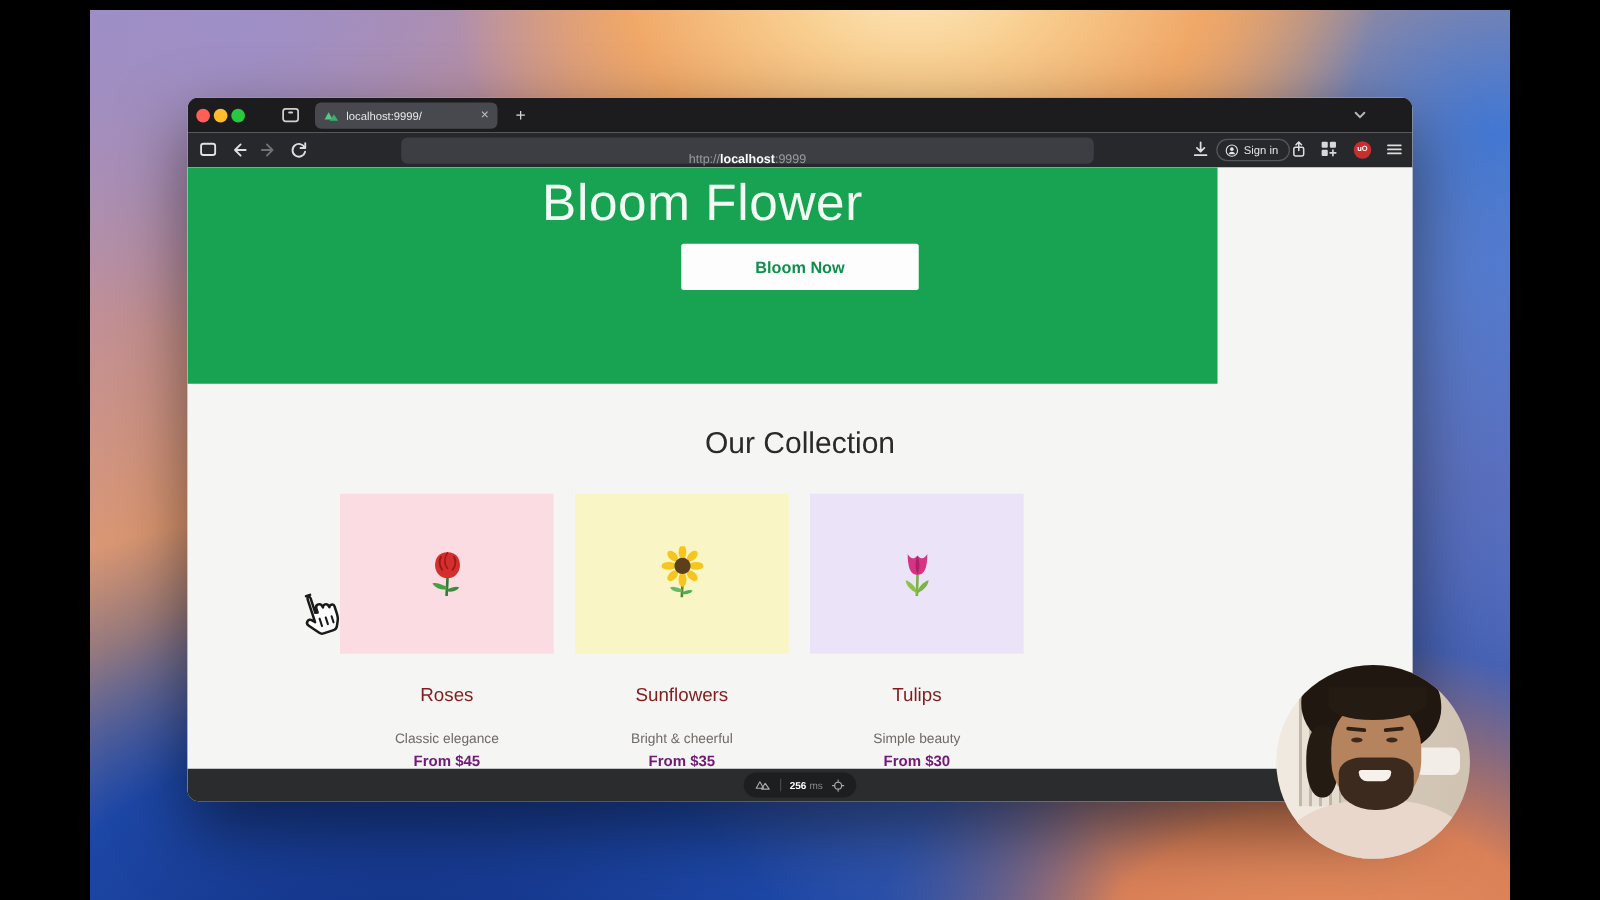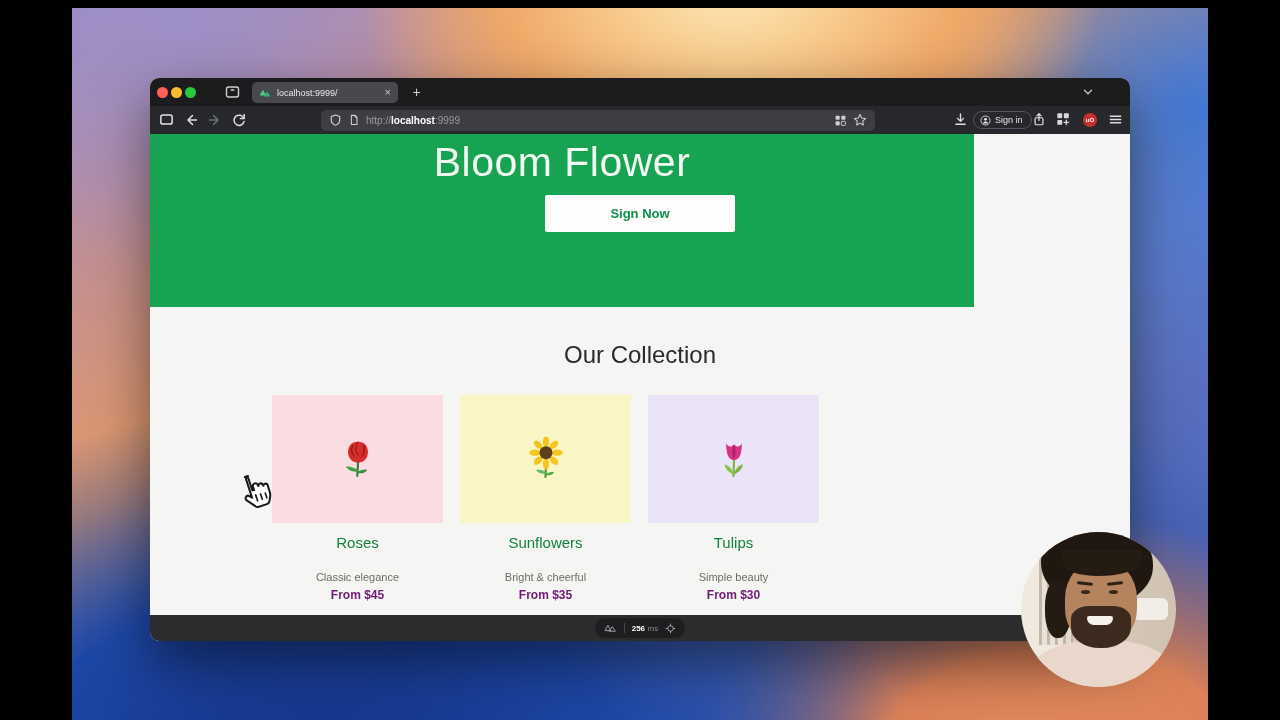--- a/index.html
+++ b/index.html
@@ -36,21 +36,21 @@
   .tab-title { font-size:9px; color:#e8e8e8; flex:1; white-space:nowrap; overflow:hidden; }
   .tab-close { color:#c3c3c5; font-size:11px; line-height:11px; }
   .newtab { position:absolute; left:256px; top:4px; width:21px; height:21px; color:#d3d3d5;
     font-size:14px; text-align:center; line-height:20px; }
   .strip-chevron { position:absolute; left:930px; top:6px; }
 
   .toolbar { position:absolute; left:0; top:28px; width:980px; height:28px; background:#27282b;
     display:block; }
   .tb-ico { position:absolute; top:6px; }
   .urlbar { position:absolute; left:171px; top:3.5px; width:554px; height:21px; background:#3c3e43;
-    border-radius:5px; display:flex; align-items:center; padding:0 8px; gap:6px; }
+    border-radius:5px; display:flex; align-items:center; padding:0 8px; gap:6px;flex-direction:column; }
   .url-text { font-size:10px; color:#9b9b9e; white-space:nowrap; }
   .url-text b { color:#fdfdfd; font-weight:bold; }
   .urlbar .spacer { flex:1; }
   .signin { position:absolute; left:823px; top:5px; height:18px; padding:0 8px 0 6px;
     border:1px solid #54565b; border-radius:9px; display:flex; align-items:center; gap:4px;
     color:#e6e6e8; font-size:9px; }
   .ublock { position:absolute; left:933px; top:7px; width:14px; height:14px; border-radius:50%;
     background:#c62f2f; color:#fff; font-size:6px; font-weight:bold; text-align:center;
     line-height:14px; }
   svg.ico { display:block; }
@@ -61,21 +61,21 @@
     text-align:center; }
   .hero-title { padding-top:5px; font-size:41px; font-weight:500; color:#f2faf4; letter-spacing:.5px; }
   .cta { position:absolute; left:395px; top:61px; width:190px; height:37px; background:#fdfdfd;
     border:none; border-radius:2px; font-size:13px; font-weight:bold; color:#0f8f49;
     font-family:"Liberation Sans",sans-serif; }
   .collection { position:absolute; left:0; top:173px; width:980px; height:268px; }
   .coll-title { margin-top:34px; text-align:center; font-size:24px; color:#2b2a28; font-weight:500; }
   .cards { position:absolute; left:122px; top:88px; width:735px; display:flex; gap:17px; }
   .card { width:171px; text-align:center; }
   .card-img { width:171px; height:128px; display:flex; align-items:center; justify-content:center; }
-  .card-name { margin-top:11px; font-size:15px; color:#15803d; }
+  .card-name { margin-top:25px; font-size:15px; color:#7f1d1d; }
   .card-tag  { margin-top:20px;  font-size:11px; color:#6f6a66; }
   .card-price{ margin-top:5px;  font-size:12px; font-weight:bold; color:#701a75; }
 
   .statusbar { position:absolute; left:0; top:537px; width:980px; height:26px; background:#2b2c2e;
     display:flex; align-items:center; justify-content:center; }
   .pill { height:20px; background:#1d1e20; border-radius:10px; display:flex; align-items:center;
     gap:7px; padding:0 9px; }
   .pill .div { width:1px; height:10px; background:#46474a; }
   .timing { font-size:9px; color:#fff; font-weight:bold; }
   .timing span { color:#8b8c8f; font-weight:normal; font-size:8px; }
@@ -223,21 +223,21 @@
       <span class="tb-ico" style="left:958px">
         <svg class="ico" width="15" height="15" viewBox="0 0 16 16">
             <path d="M2.5 4.5 H13.5 M2.5 8 H13.5 M2.5 11.5 H13.5" stroke="#dedee0" stroke-width="1.5" stroke-linecap="round"></path>
           </svg>
       </span>
     </div>
 
     <div class="content">
       <div class="hero">
         <div class="hero-title">Bloom Flower</div>
-        <button class="cta">Sign Now</button>
+        <button class="cta">Bloom Now</button>
       </div>
 
       <div class="collection">
         <div class="coll-title">Our Collection</div>
         <div class="cards">
 
           <div class="card">
             <div class="card-img" style="background: rgb(251, 220, 226);">
               <svg width="42" height="44" viewBox="0 0 40 42">
                 <path d="M20 23 C20 30 19.3 34 19.3 38" stroke="#2e7d32" stroke-width="2" fill="none"></path>

